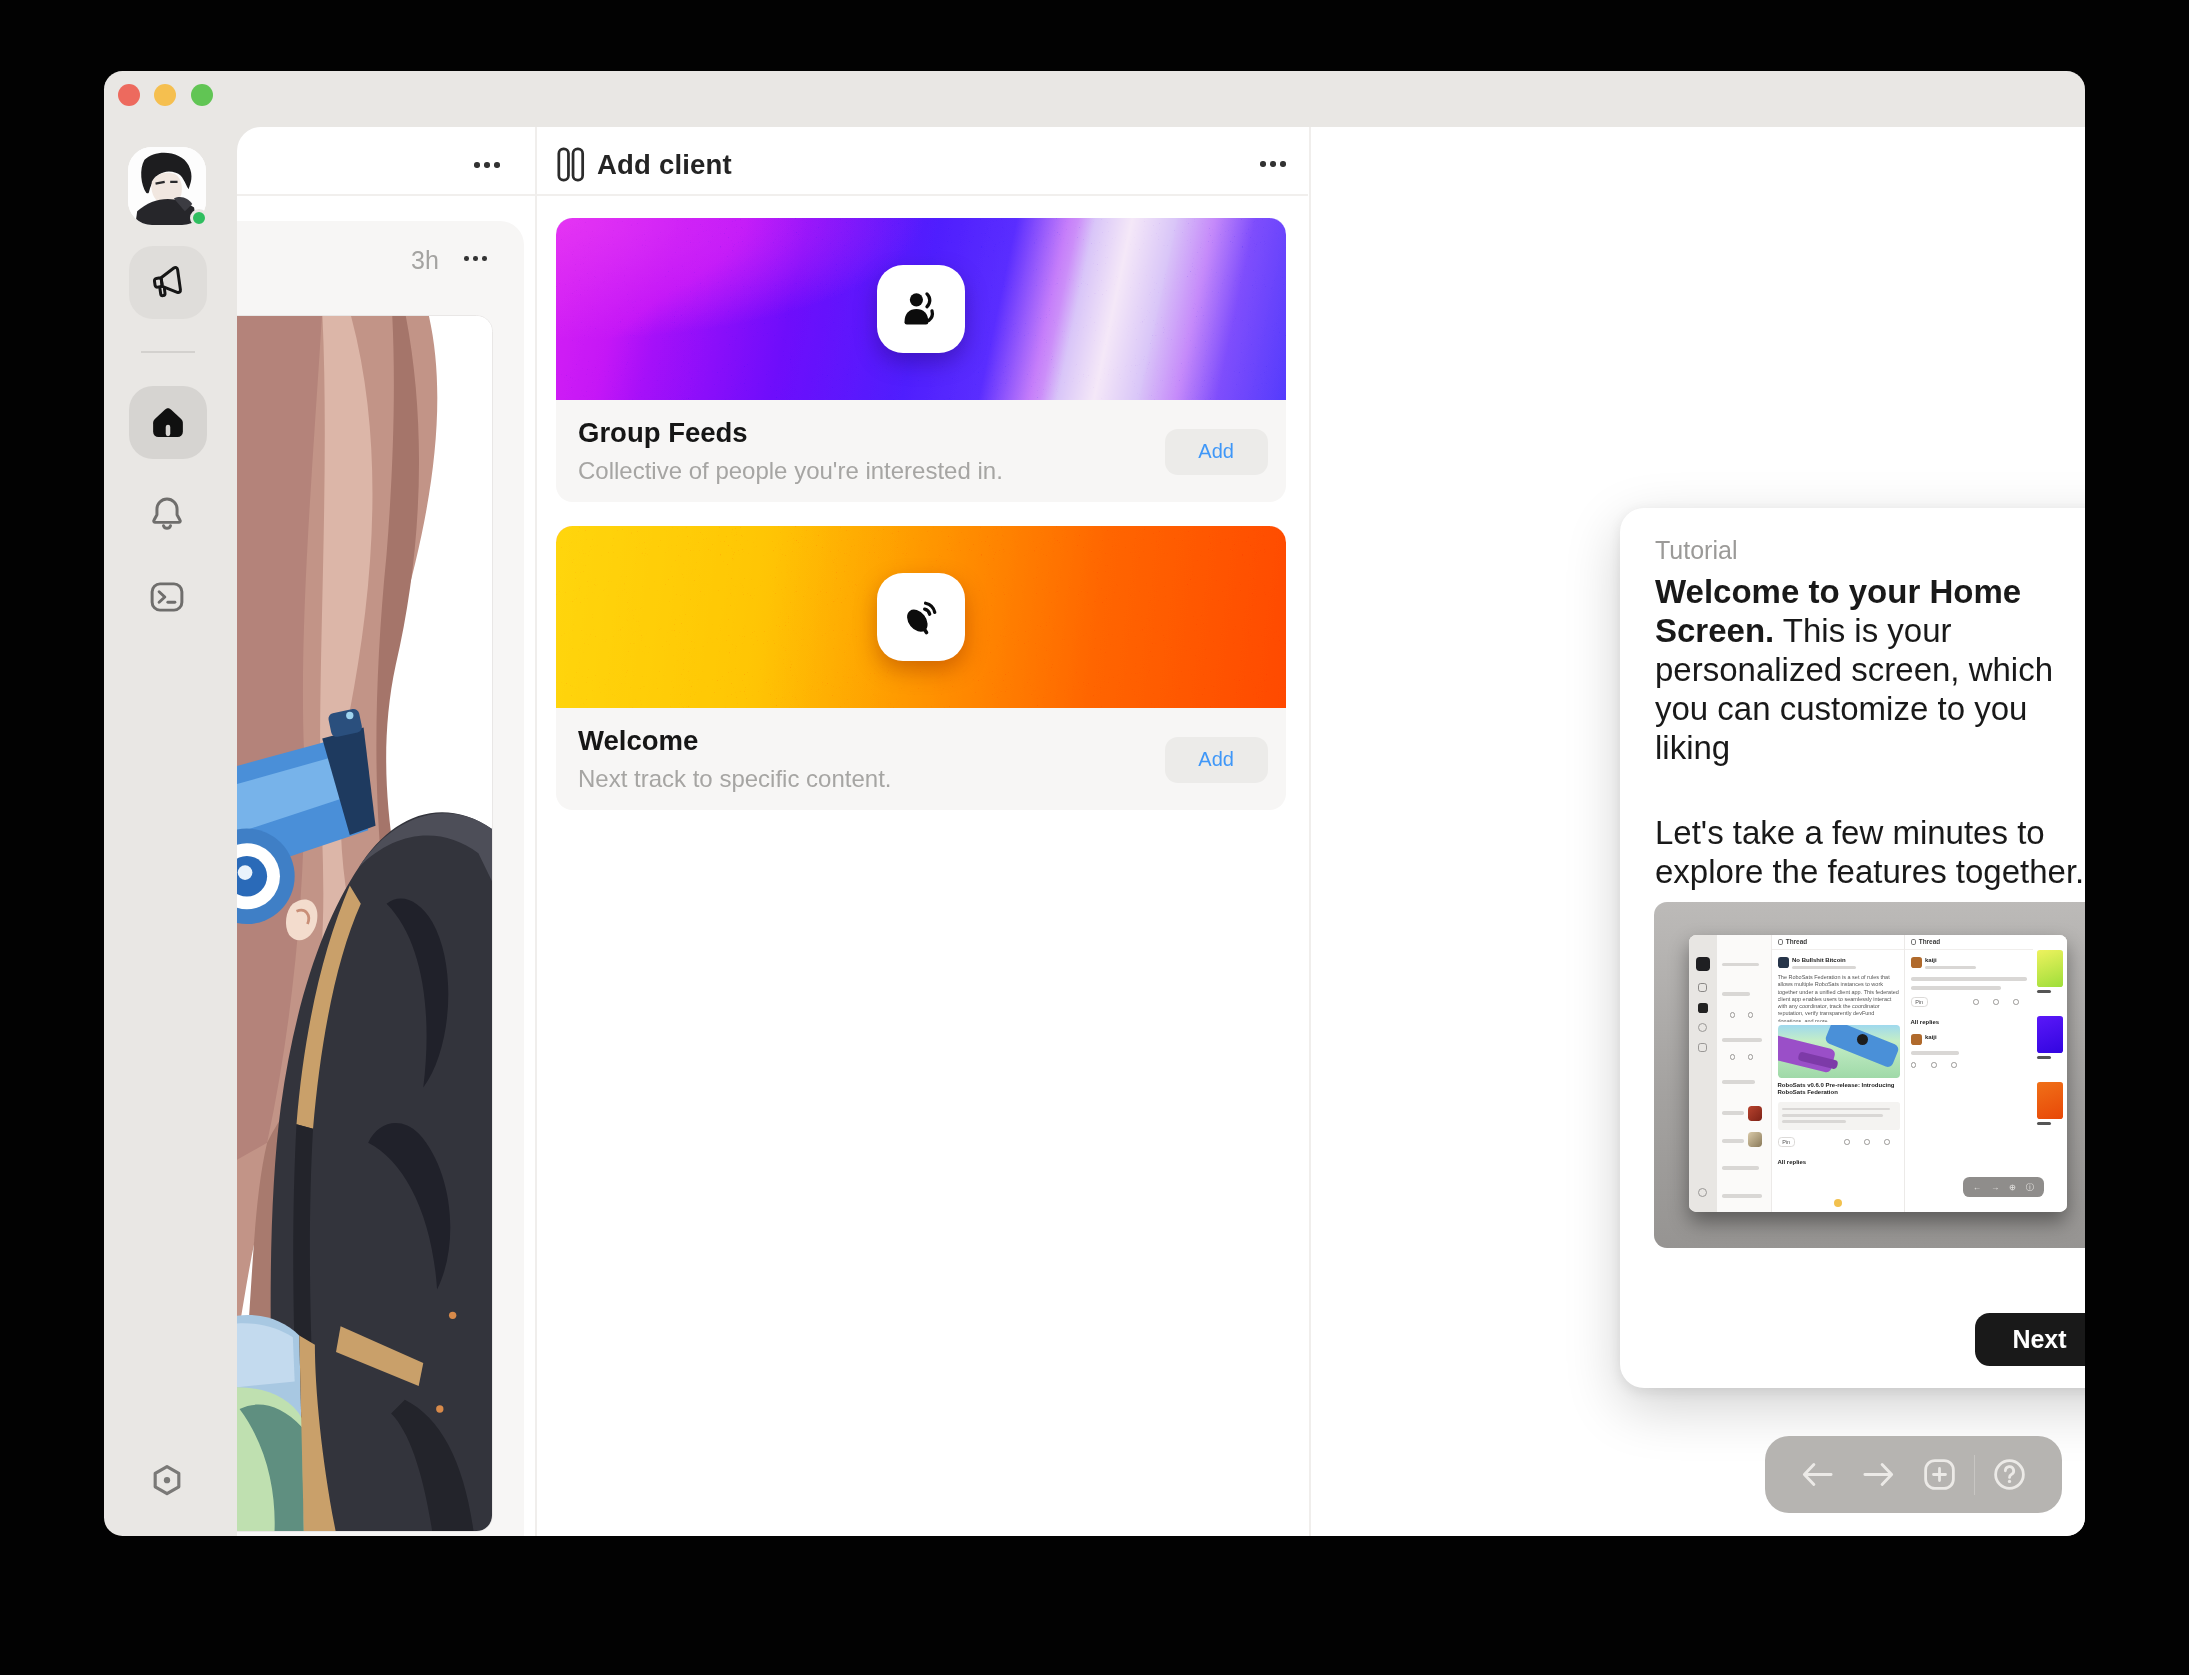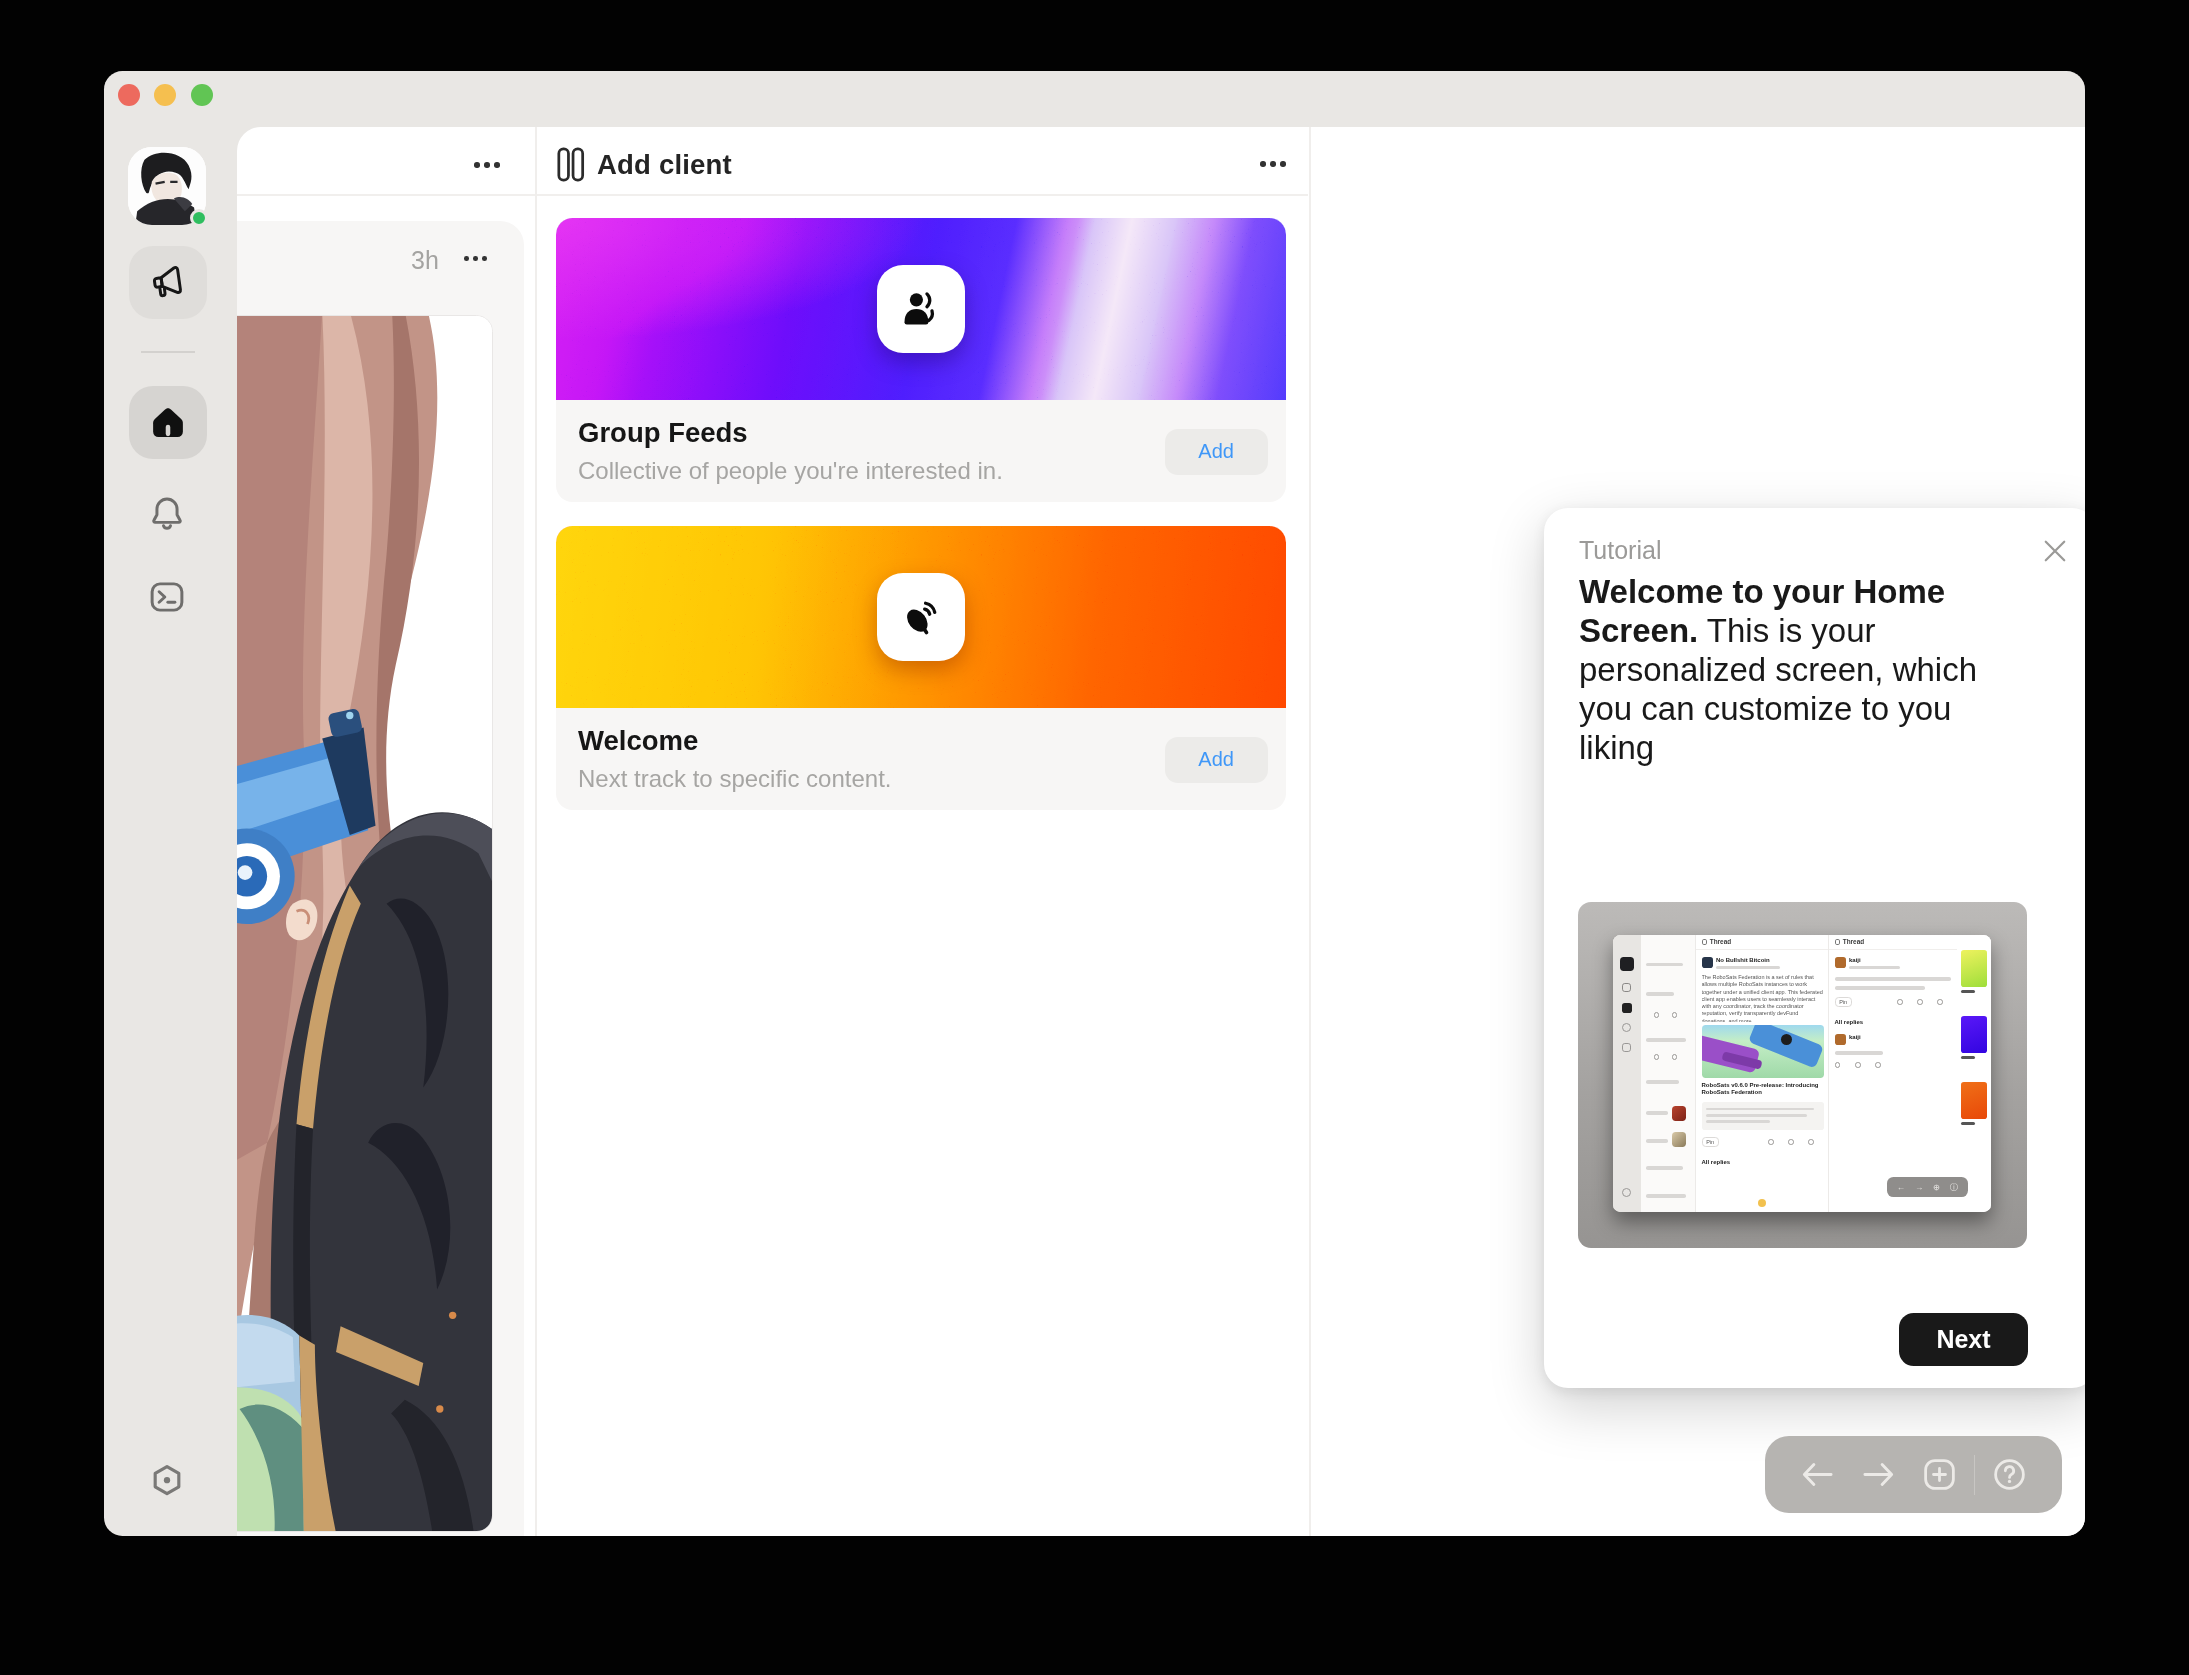--- a/index.html
+++ b/index.html
@@ -53,21 +53,21 @@
           display:flex; align-items:center; justify-content:center;
           box-shadow:0 9.2px 22px rgba(30,0,80,.35); }
   .card-info { position:relative; width:100%; height:102px; background:#f7f6f5; border-radius:0 0 16.5px 16.5px; }
   .card-title { position:absolute; left:22px; top:16.5px; font-size:27.5px; font-weight:700; color:#161616; }
   .card-sub { position:absolute; left:22px; top:57px; font-size:24px; color:#a6a5a3; }
   .add-btn { position:absolute; right:18.4px; top:28.5px; width:103px; height:46px; border-radius:13px;
              background:#ecebe9; color:#3f97f8; font-size:20px; font-weight:500;
              display:flex; align-items:center; justify-content:center; }
 
   
-  #tutorial { position:absolute; left:1307px; top:381px; width:552px; height:880px; background:#fff;
+  #tutorial { position:absolute; left:1383px; top:381px; width:552px; height:880px; background:#fff;
               border-radius:24px; box-shadow:0 18.4px 55px rgba(0,0,0,.18), 0 3.7px 13px rgba(0,0,0,.08); }
   #tut-title { position:absolute; left:35px; top:27.5px; font-size:25px; color:#9b9a98; }
   #tut-close { position:absolute; right:27.5px; top:29px; width:27.5px; height:27.5px; display:flex; align-items:center; justify-content:center; }
   .tut-p { position:absolute; left:35px; width:456px; font-size:33px; line-height:39px; color:#191919; }
   #tut-thumb { position:absolute; left:34px; top:394px; width:449px; height:346px; border-radius:13px;
                background:linear-gradient(180deg,#bcbab8 0%,#a4a2a0 55%,#969492 100%); overflow:hidden; }
   #next-btn { position:absolute; left:355px; top:805px; width:129px; height:53px; background:#191919;
               border-radius:14.7px; color:#fff; font-size:25px; font-weight:600;
               display:flex; align-items:center; justify-content:center; }
 
@@ -294,20 +294,21 @@
       </div>
 
       <div id="tutorial">
         <div id="tut-title">Tutorial</div>
         <div id="tut-close">
           <svg width="24" height="24" viewBox="0 0 26 26" stroke="#9b9a98" stroke-width="2.4" stroke-linecap="round">
             <path d="M3 3 L23 23 M23 3 L3 23" fill="none"></path>
           </svg>
         </div>
         <p class="tut-p" style="top:64px"><b>Welcome to your Home Screen.</b><span> This is your personalized screen, which you can customize to you liking</span></p>
+        <p class="tut-p" style="top:305px">Let's take a few minutes to explore the features together.</p>
 
         <div id="tut-thumb">
           <div id="mini-win">
             <div style="position:absolute; left:9.2px; top:7.3px; display:flex; gap:2.8px">
               <span class="mw-dot" style="background:#ed6a5e"></span>
                 <span class="mw-dot" style="background:#f5bf4f"></span>
                 <span class="mw-dot" style="background:#61c554"></span>
             </div>
             <div id="mw-side">
               <div class="mw-ava" style="left:7.3px; top:22px; background:#1f1f22; width:13.8px; height:13.8px; border-radius:3.7px"></div>

